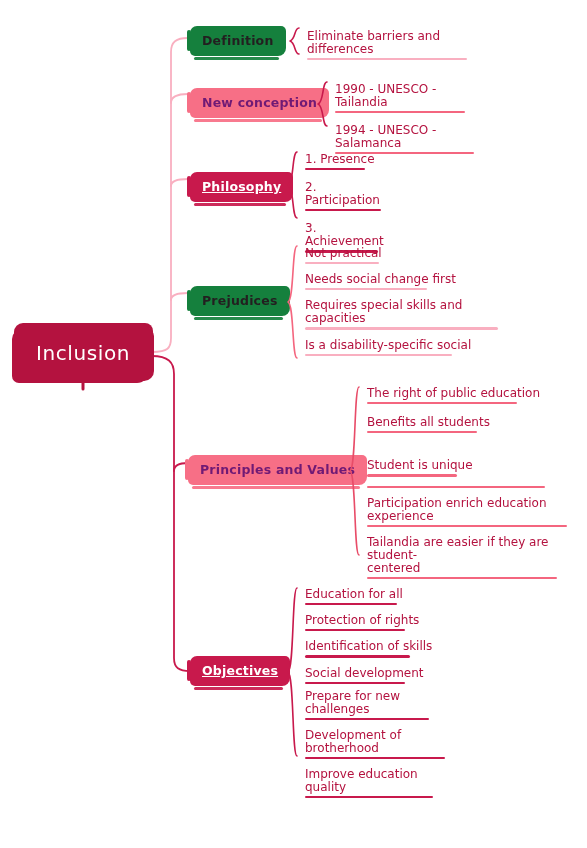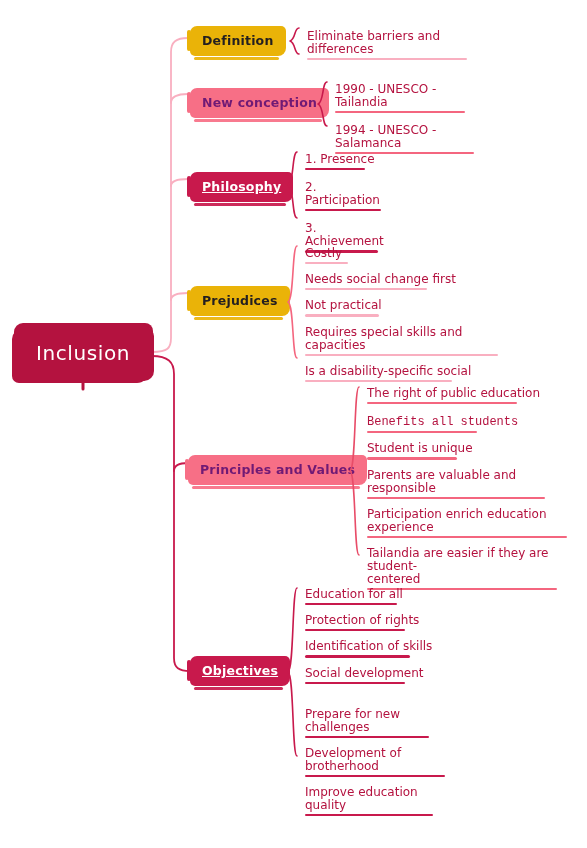--- a/index.html
+++ b/index.html
@@ -90,21 +90,21 @@
     content: "";
     position: absolute;
     left: -3px;
     top: 4px;
     width: 4px;
     bottom: 5px;
     border-radius: 2px;
     background: inherit;
   }
 
-  .tone-light  { background: #eab308; }
+  .tone-light  { background: #15803d; }
   .tone-light  .chip-label { color: #231f20; }
   .tone-mid    { background: #F76F86; }
   .tone-mid    .chip-label { color: #701a75; }
   .tone-dark   { background: #C8194C; }
   .tone-dark   .chip-label { color: #ffffff; text-decoration: underline; }
 
   
   .leaf-group {
     position: absolute;
   }
@@ -225,30 +225,26 @@
 
   <div class="branch-chip tone-light" style="left:190px; top:286px;">
     <span class="chip-label">Prejudices</span>
   </div>
   <div class="leaf-group ink-light" style="left:283px; top:244px;">
     <svg class="brace" width="20" height="116" viewBox="0 0 20 116" xmlns="http://www.w3.org/2000/svg">
       <path d="M14,2 C9,2 11,56 5,58 C11,60 9,114 14,114" fill="none" stroke="#F4667F" stroke-width="1.6" stroke-linecap="round" stroke-linejoin="round"></path>
     </svg>
     <div class="leaf-list" style="top:3px;">
       <div class="leaf-item" style="margin-bottom:9px;">
-        <span class="leaf-text">Costly</span>
-        <span class="leaf-rule" style="width:43px;"></span>
+        <span class="leaf-text">Not practical</span>
+        <span class="leaf-rule" style="width:74px;"></span>
       </div>
       <div class="leaf-item" style="margin-bottom:9px;">
         <span class="leaf-text">Needs social change first</span>
         <span class="leaf-rule" style="width:122px;"></span>
-      </div>
-      <div class="leaf-item" style="margin-bottom:9px;">
-        <span class="leaf-text">Not practical</span>
-        <span class="leaf-rule" style="width:74px;"></span>
       </div>
       <div class="leaf-item" style="margin-bottom:9px;">
         <span class="leaf-text">Requires special skills and capacities</span>
         <span class="leaf-rule" style="width:193px;"></span>
       </div>
       <div class="leaf-item">
         <span class="leaf-text">Is a disability-specific social</span>
         <span class="leaf-rule" style="width:147px;"></span>
       </div>
     </div>
@@ -259,30 +255,29 @@
   </div>
   <div class="leaf-group ink-mid" style="left:345px; top:385px;">
     <svg class="brace" width="20" height="172" viewBox="0 0 20 172" xmlns="http://www.w3.org/2000/svg">
       <path d="M14,2 C9,2 11,84 5,86 C11,88 9,170 14,170" fill="none" stroke="#E84C68" stroke-width="1.6" stroke-linecap="round" stroke-linejoin="round"></path>
     </svg>
     <div class="leaf-list" style="top:2px;">
       <div class="leaf-item" style="margin-bottom:12px;">
         <span class="leaf-text">The right of public education</span>
         <span class="leaf-rule" style="width:150px;"></span>
       </div>
-      <div class="leaf-item" style="margin-bottom:9px;font-family:Liberation Mono, monospace;">
+      <div class="leaf-item" style="margin-bottom:26px;">
         <span class="leaf-text">Benefits all students</span>
         <span class="leaf-rule" style="width:110px;"></span>
       </div>
       <div class="leaf-item" style="margin-bottom:9px;">
         <span class="leaf-text">Student is unique</span>
         <span class="leaf-rule" style="width:90px;"></span>
       </div>
       <div class="leaf-item" style="margin-bottom:9px;">
-        <span class="leaf-text">Parents are valuable and responsible</span>
         <span class="leaf-rule" style="width:178px;"></span>
       </div>
       <div class="leaf-item" style="margin-bottom:9px;">
         <span class="leaf-text">Participation enrich education experience</span>
         <span class="leaf-rule" style="width:200px;"></span>
       </div>
       <div class="leaf-item">
         <span class="leaf-text">Tailandia are easier if they are student-
 centered</span>
         <span class="leaf-rule" style="width:190px;"></span>
@@ -303,21 +298,21 @@
         <span class="leaf-rule" style="width:92px;"></span>
       </div>
       <div class="leaf-item" style="margin-bottom:9px;">
         <span class="leaf-text">Protection of rights</span>
         <span class="leaf-rule" style="width:100px;"></span>
       </div>
       <div class="leaf-item" style="margin-bottom:9px;">
         <span class="leaf-text">Identification of skills</span>
         <span class="leaf-rule" style="width:105px;"></span>
       </div>
-      <div class="leaf-item" style="margin-bottom:24px;">
+      <div class="leaf-item" style="margin-bottom:6px;">
         <span class="leaf-text">Social development</span>
         <span class="leaf-rule" style="width:100px;"></span>
       </div>
       <div class="leaf-item" style="margin-bottom:9px;">
         <span class="leaf-text">Prepare for new challenges</span>
         <span class="leaf-rule" style="width:124px;"></span>
       </div>
       <div class="leaf-item" style="margin-bottom:9px;">
         <span class="leaf-text">Development of brotherhood</span>
         <span class="leaf-rule" style="width:140px;"></span>

